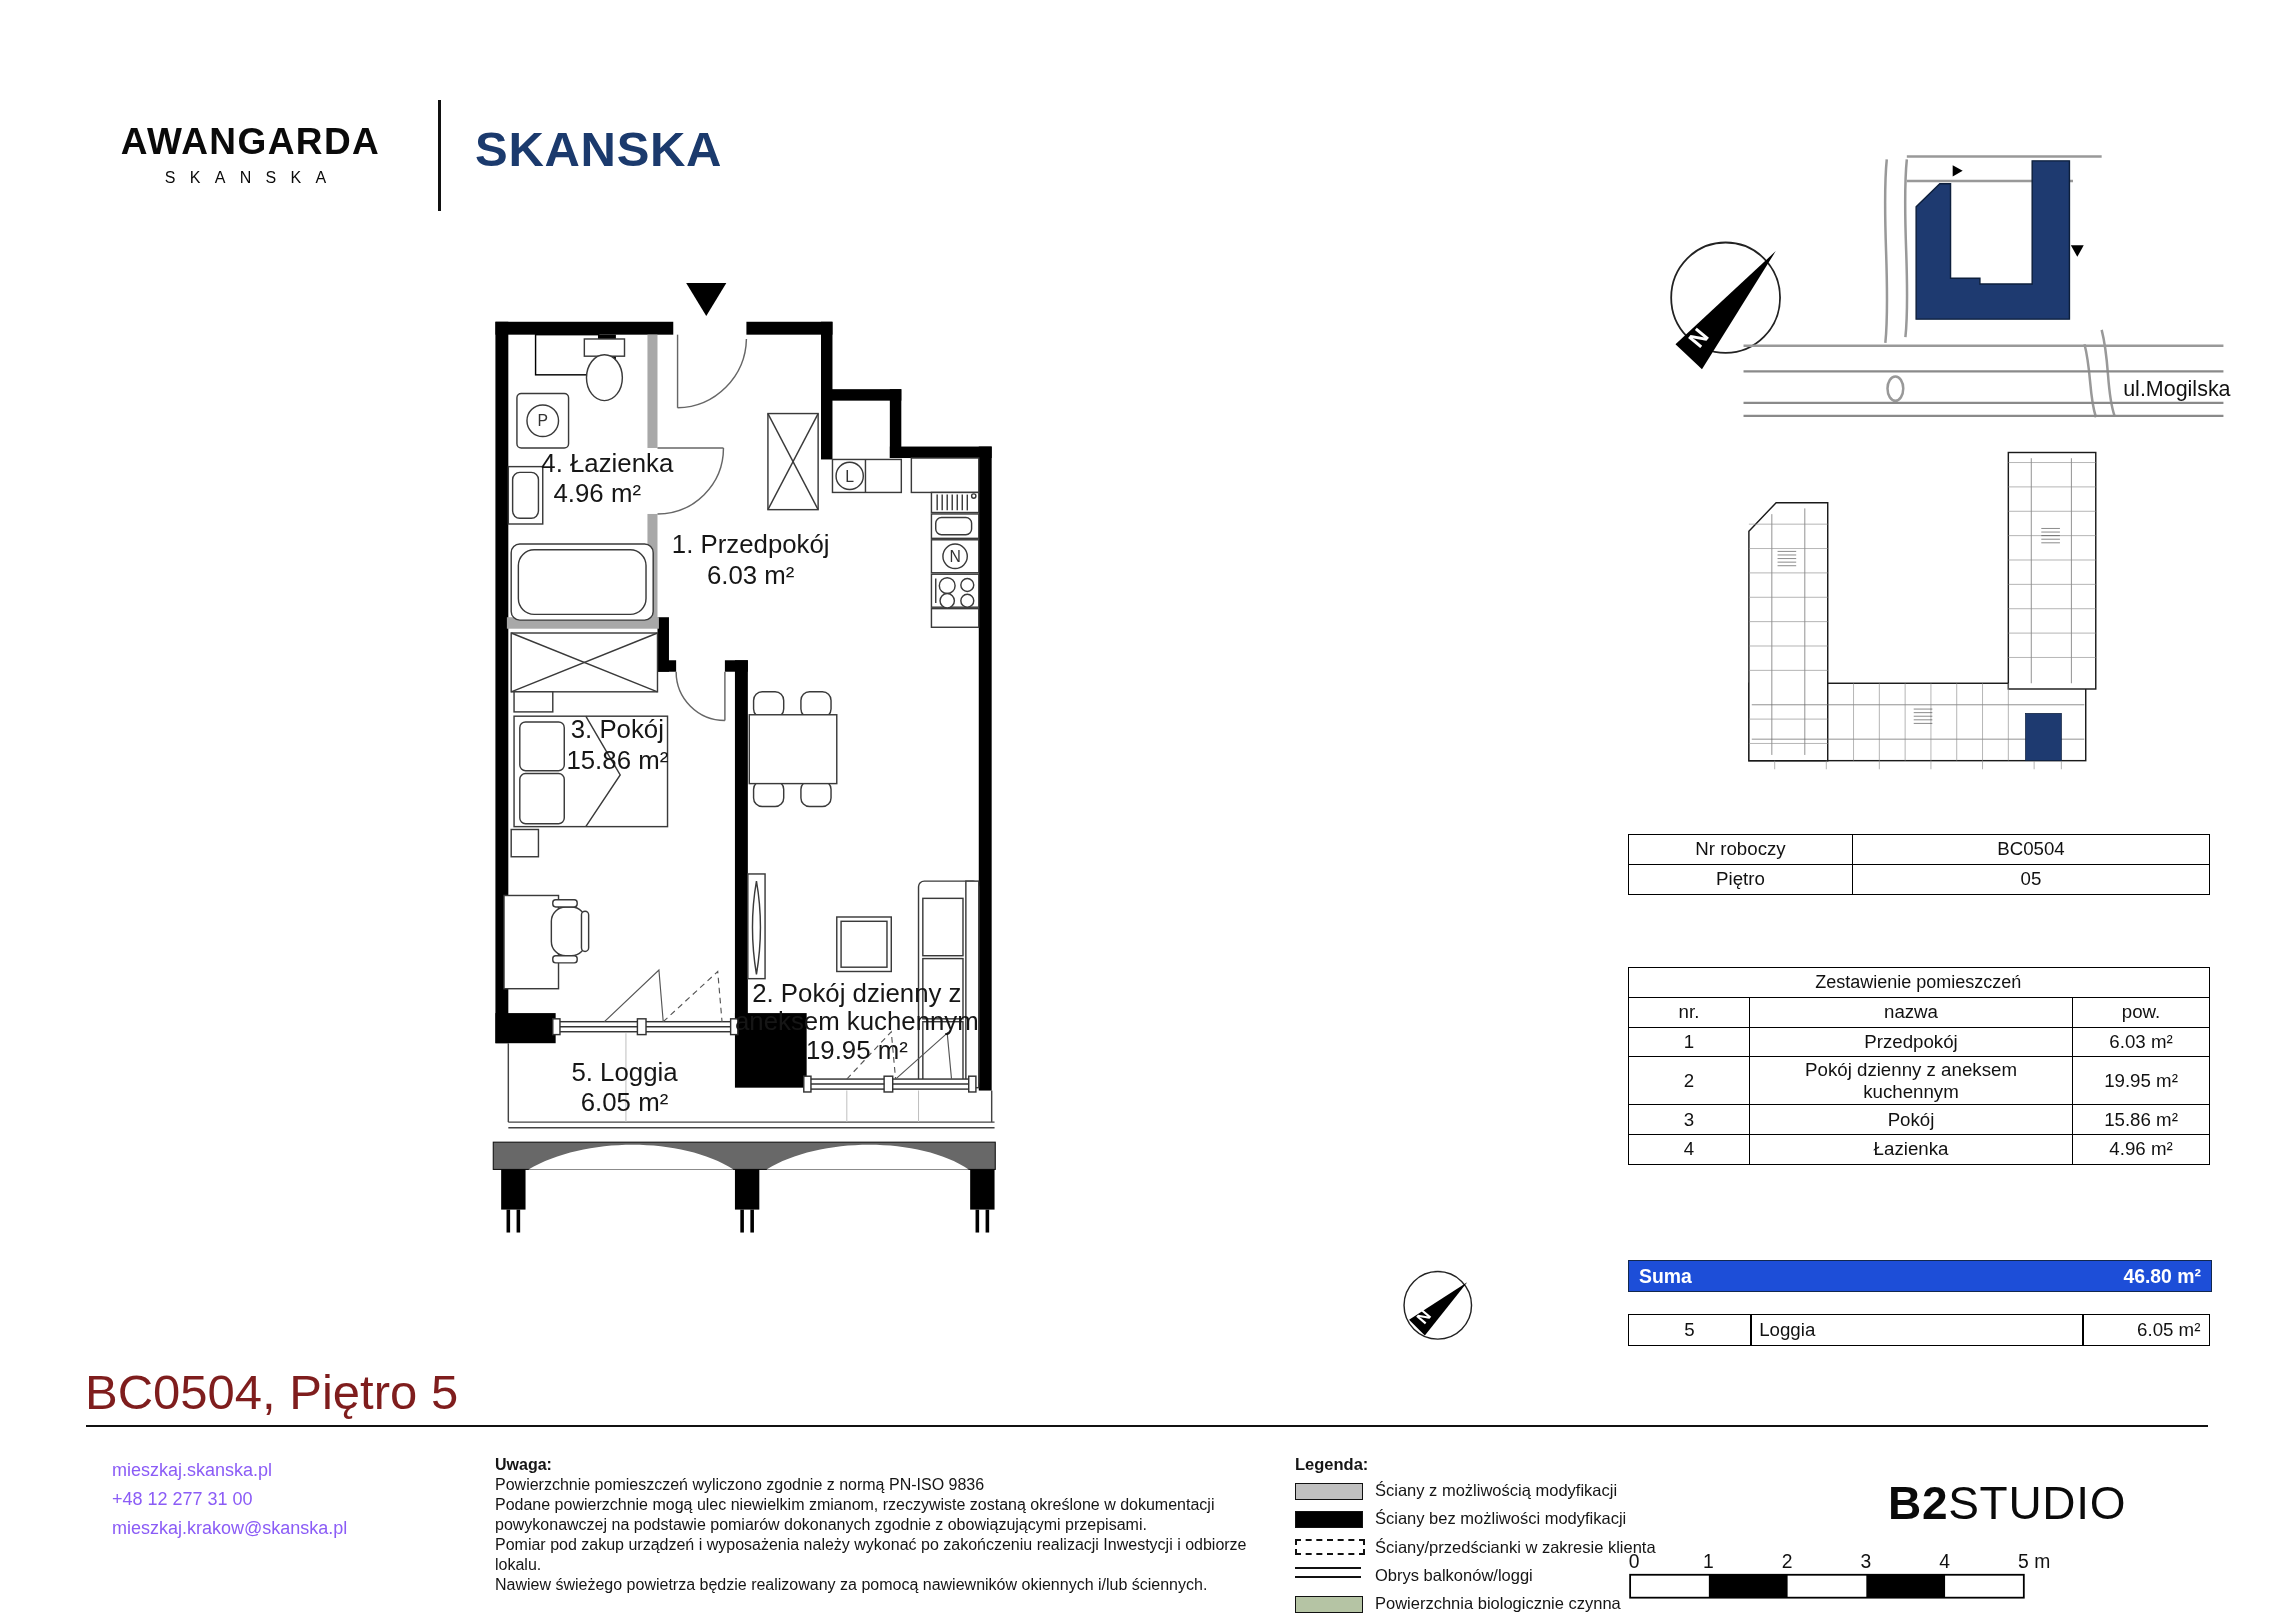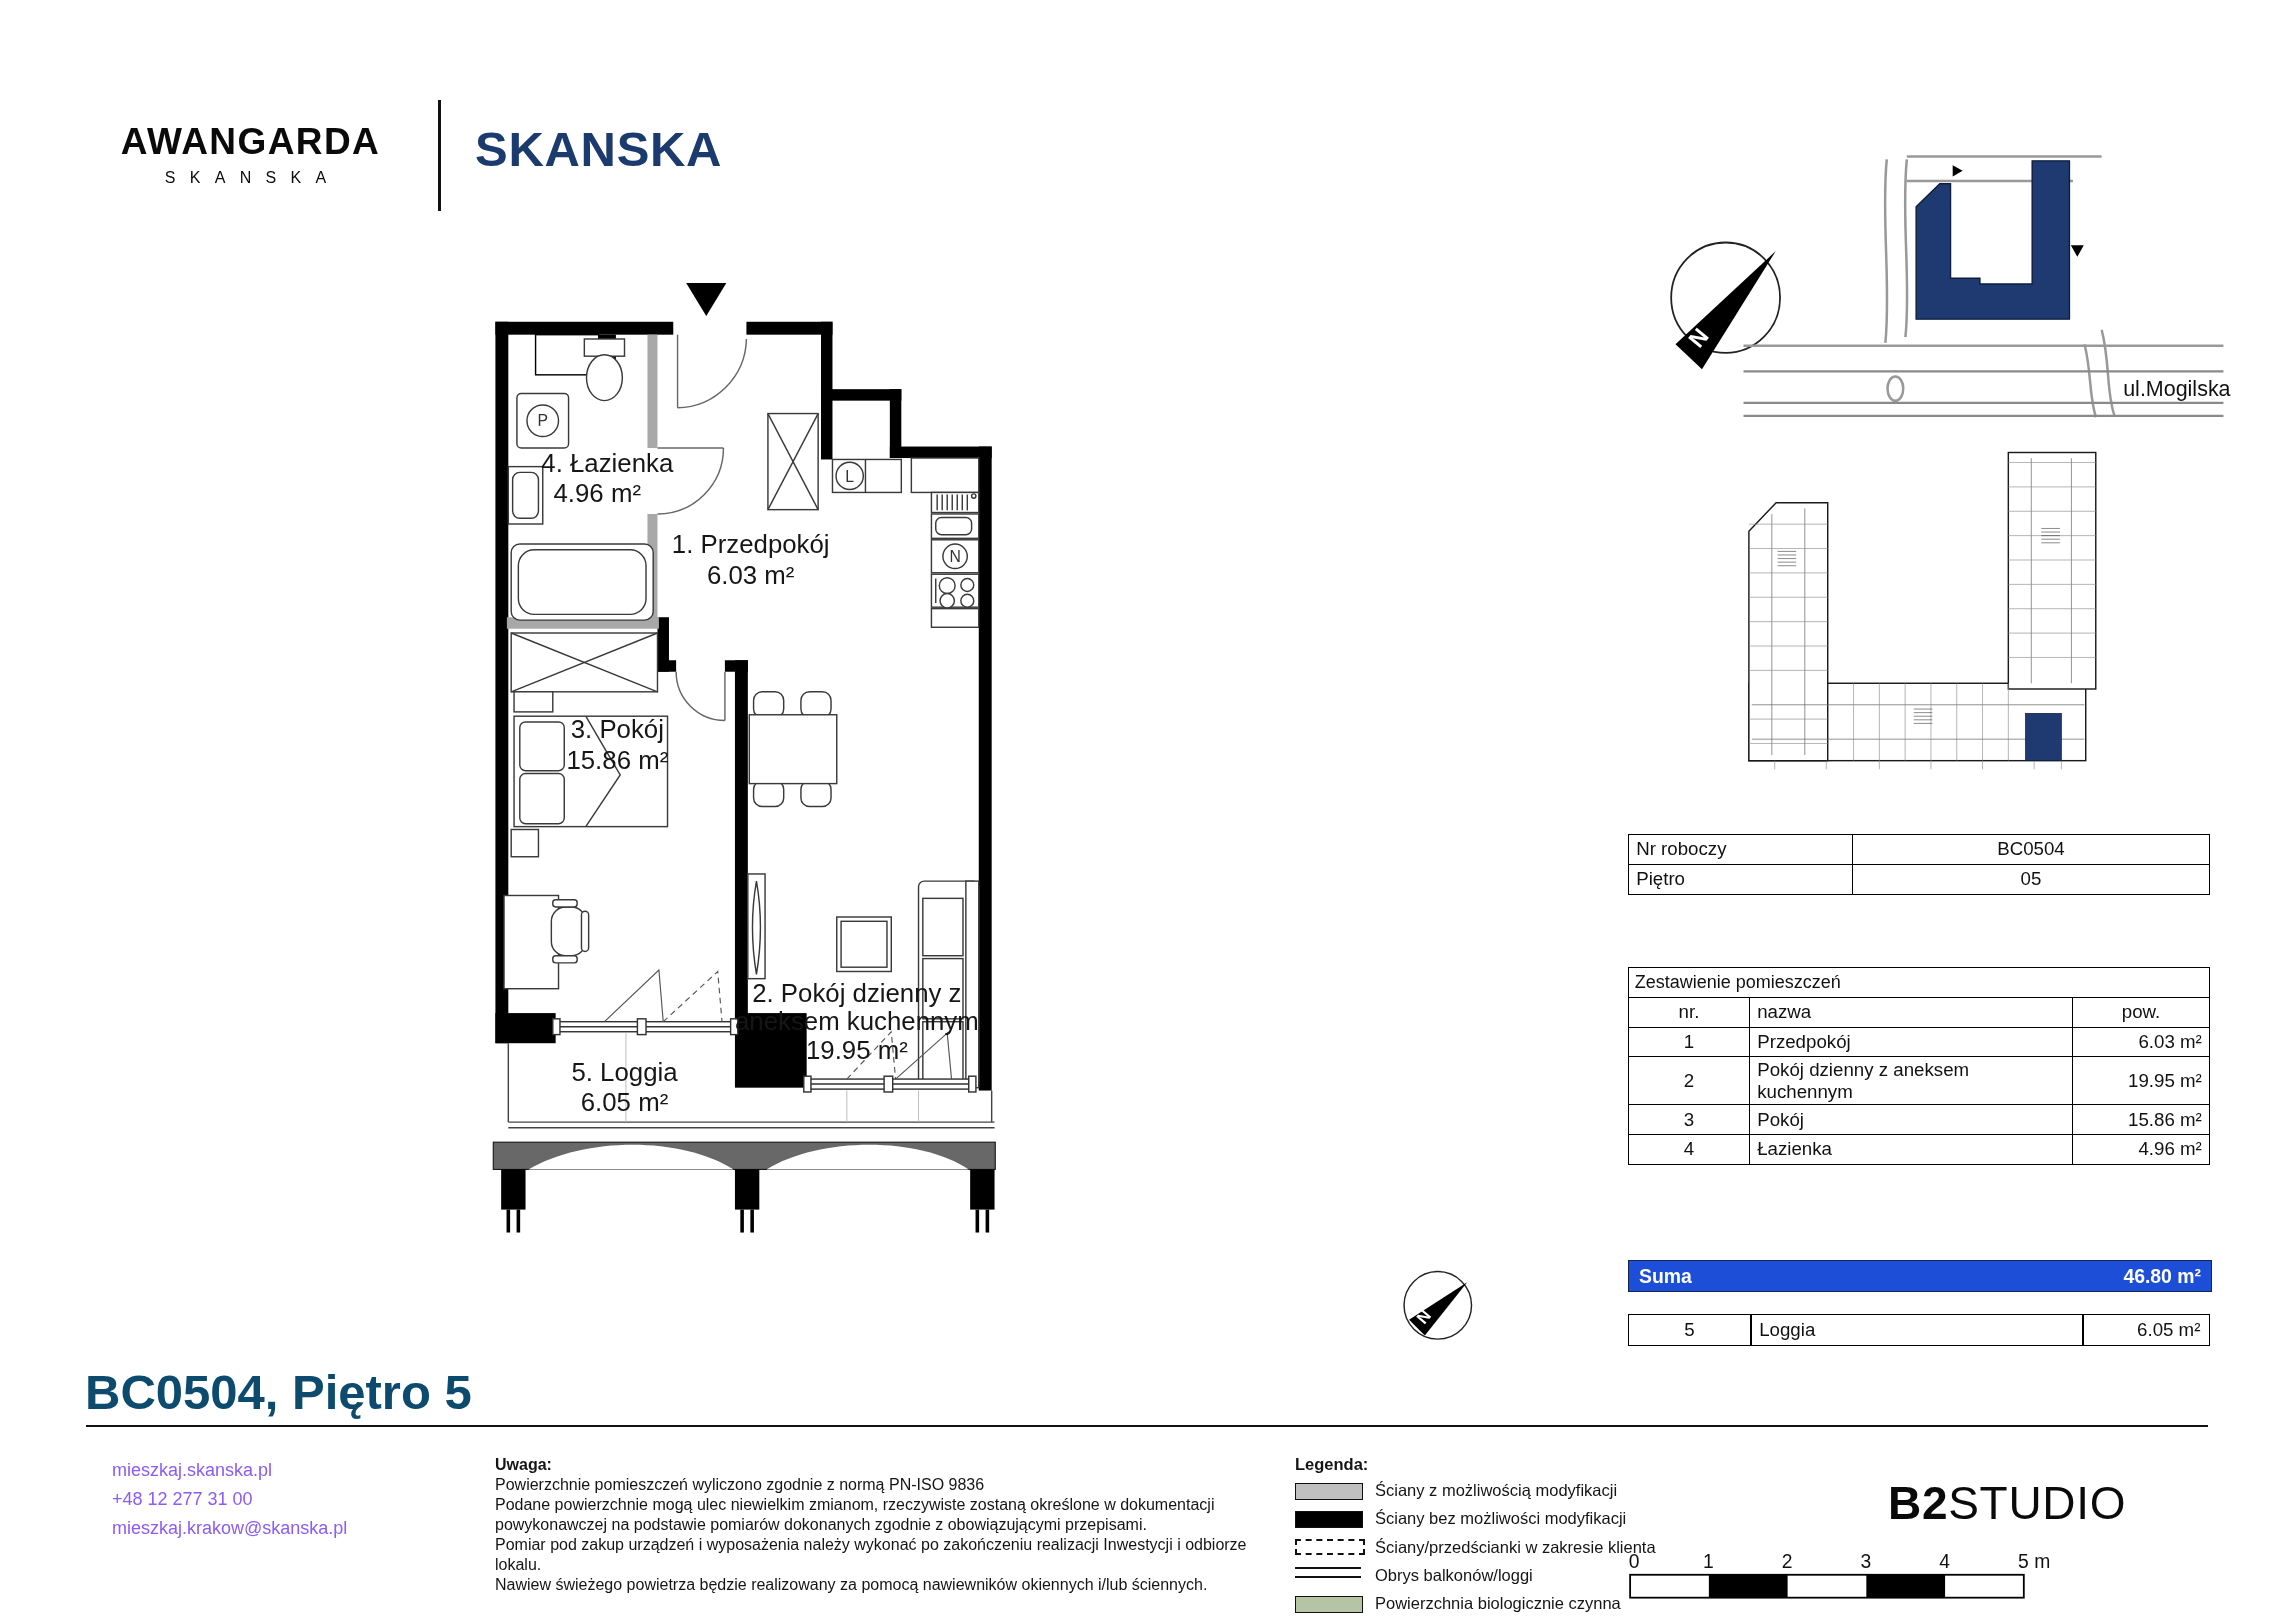--- a/index.html
+++ b/index.html
@@ -7,29 +7,29 @@
        font-family:"Liberation Sans",sans-serif;overflow:hidden;}
   .abs{position:absolute;}
   
   .aw-name{font-size:37px;font-weight:700;letter-spacing:1.4px;color:#0a0a0a;}
   .aw-sub{font-size:16px;font-weight:500;letter-spacing:14.3px;margin-top:5.7px;margin-left:4.3px;color:#0a0a0a;}
   .logo-divider{width:2.9px;height:111px;background:#111;}
   .skanska{font-size:49px;font-weight:700;letter-spacing:0.7px;color:#1b3a6d;}
   
   table{border-collapse:collapse;table-layout:fixed;}
   .info-table,.rooms-table{font-size:18.7px;}
-  .info-table td,.rooms-table td,.rooms-table th{border:1.4px solid #000;height:26px;padding:1.4px 7.2px;}
+  .info-table td,.rooms-table td,.rooms-table th{border:1.4px solid #000;height:26px;padding:1.4px 7.2px;text-align:center;}
   .rooms-table .title-cell{font-size:18px;padding-left:5.7px;}
   .c{text-align:center;} .r{text-align:right;} .l{text-align:left;}
   .suma-bar{background:#1d4ed8;color:#fff;display:flex;justify-content:space-between;
             align-items:center;font-size:19.4px;font-weight:700;padding:0 10px;border:1.4px solid #13284d;}
   .loggia-row{display:flex;font-size:18.7px;}
   .loggia-row div{border:1.4px solid #000;display:flex;align-items:center;}
   
-  .page-title{font-size:49px;font-weight:700;color:#0c4a6e;}
+  .page-title{font-size:49px;font-weight:400;color:#7f1d1d;}
   .contact{font-size:18px;line-height:29px;color:#8b5cf6;}
   .notes{font-size:16px;line-height:20px;width:778px;color:#151515;}
   .notes .bold,{font-weight:700;}
   .legend{font-size:16.5px;color:#151515;}
   .legend-row{display:flex;align-items:flex-start;margin-bottom:9.3px;text-align:center;}
   .legend-ico{width:80px;flex:0 0 80px;display:flex;align-items:center;padding-top:1.4px;}
   .sw{width:66px;height:15px;border:1.4px solid #111;}
   .b2{font-size:46px;letter-spacing:0.7px;color:#0a0a0a;}
   .b2 b{font-weight:700;} .b2 span{font-weight:400;}
   .bold{font-weight:700;}

